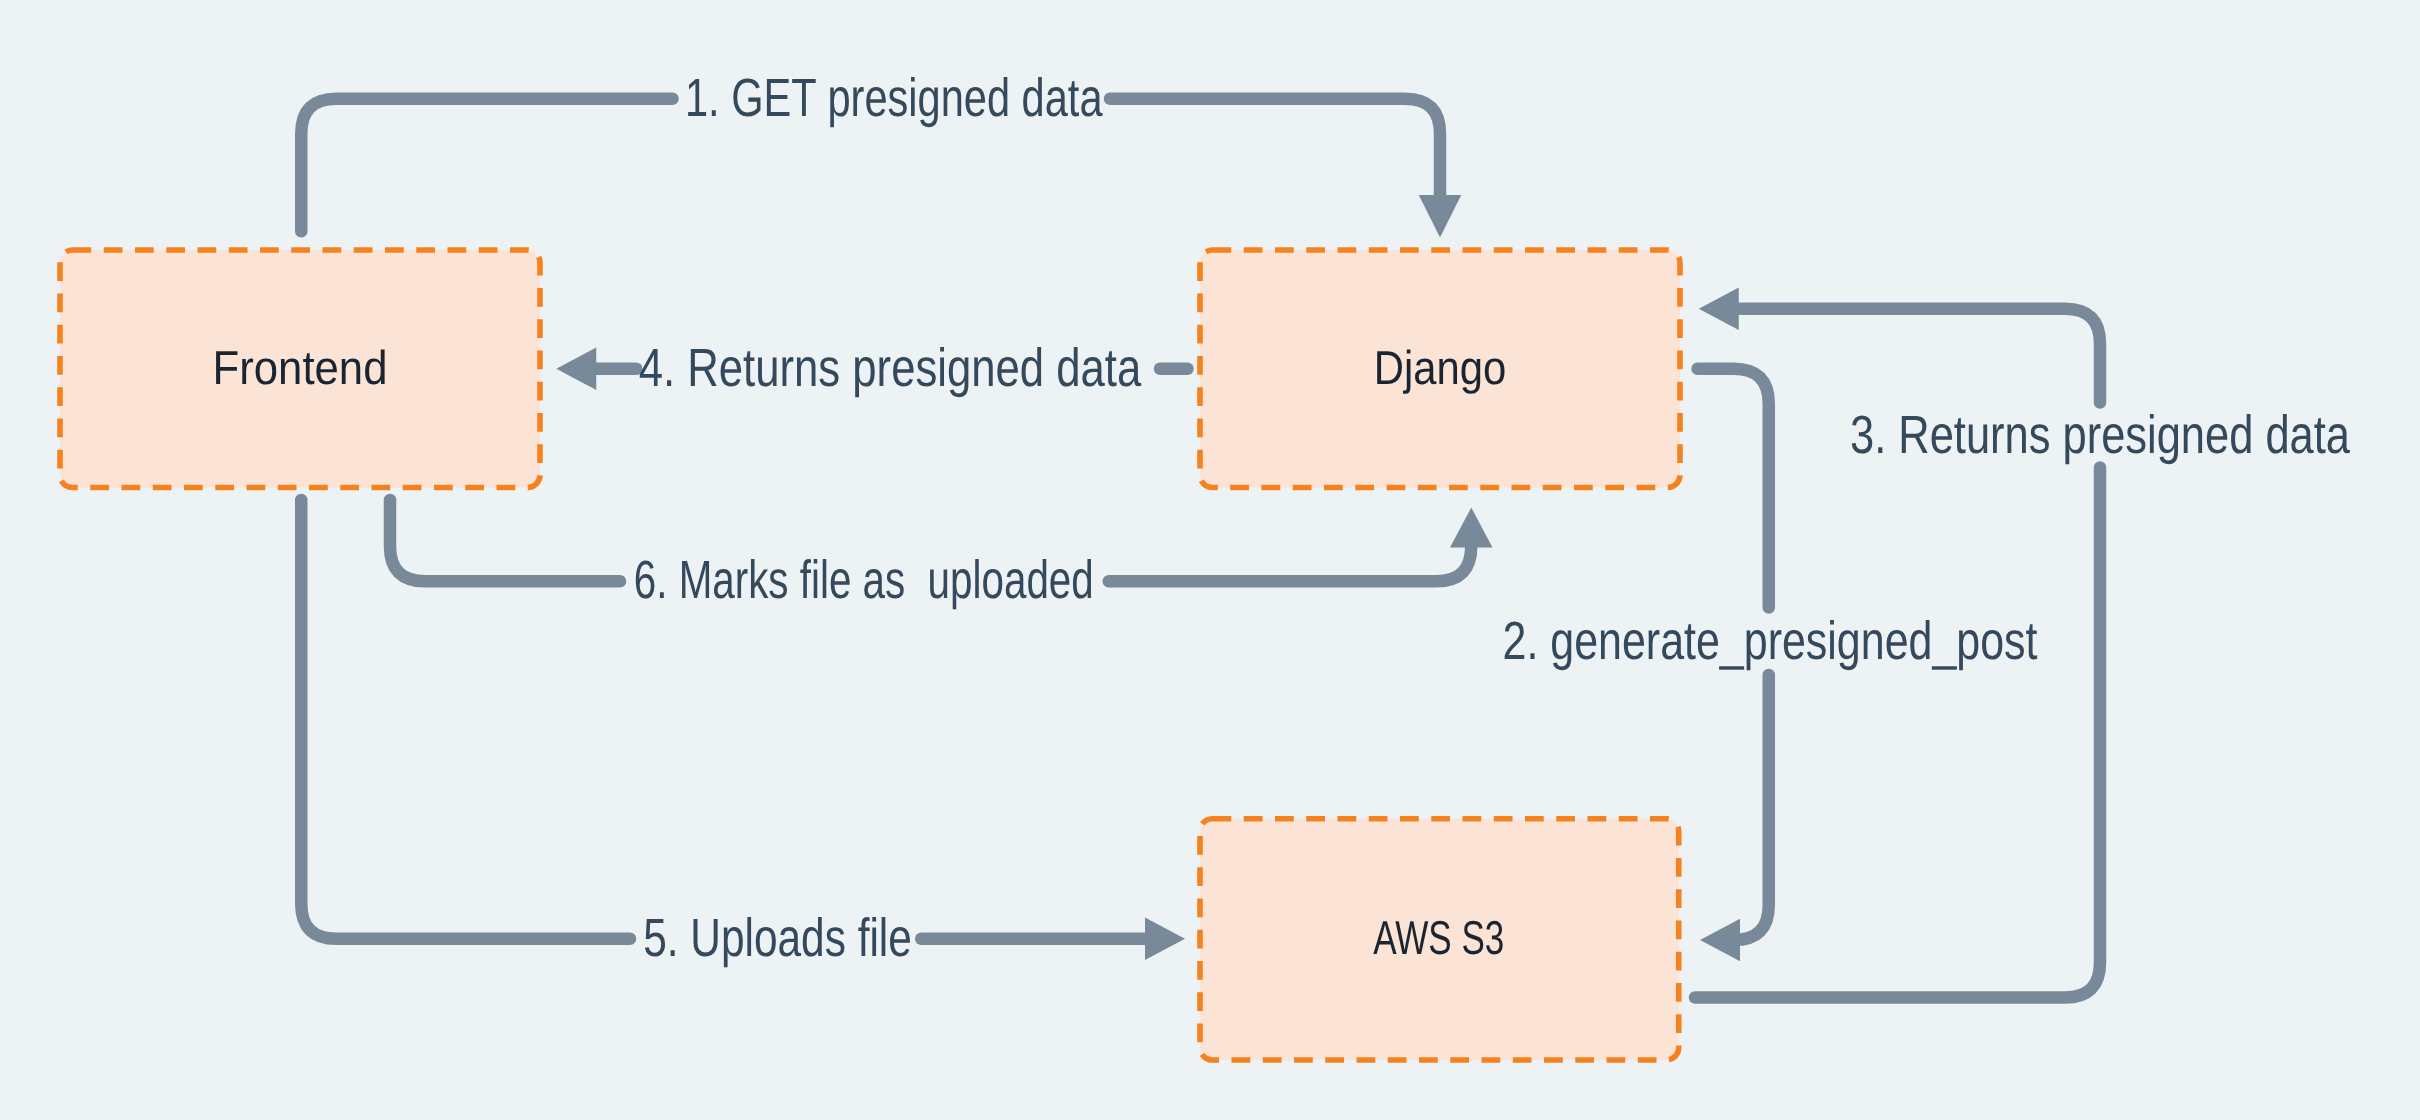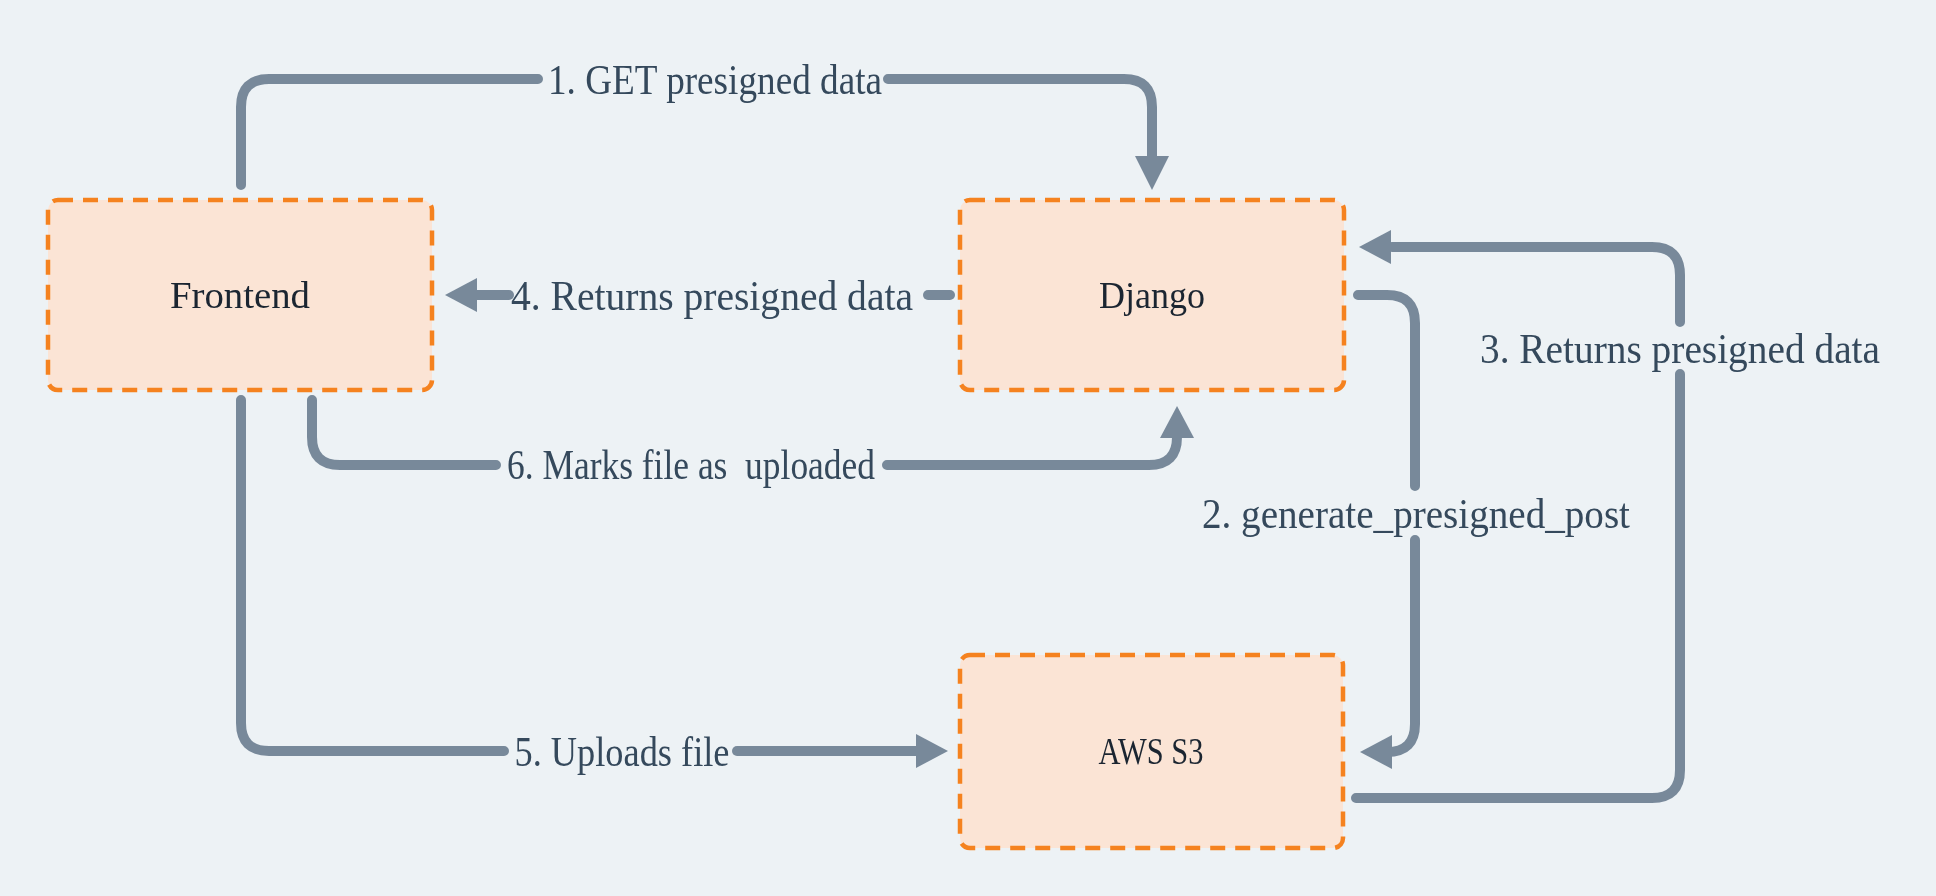--- a/index.html
+++ b/index.html
@@ -8,21 +8,20 @@
     background: #edf2f5;
     width: 1936px;
     height: 896px;
     overflow: hidden;
     font-family: "Liberation Sans", "DejaVu Sans", sans-serif;
   }
   .canvas {
     width: 1936px;
     height: 896px;
     position: relative;
-    font-family: Liberation Serif, serif;
   }
   svg { display: block; }
   svg text { white-space: pre; }
   .edge {
     fill: none;
     stroke: #78899a;
     stroke-width: 10;
     stroke-linecap: round;
   }
   .arrowhead {

